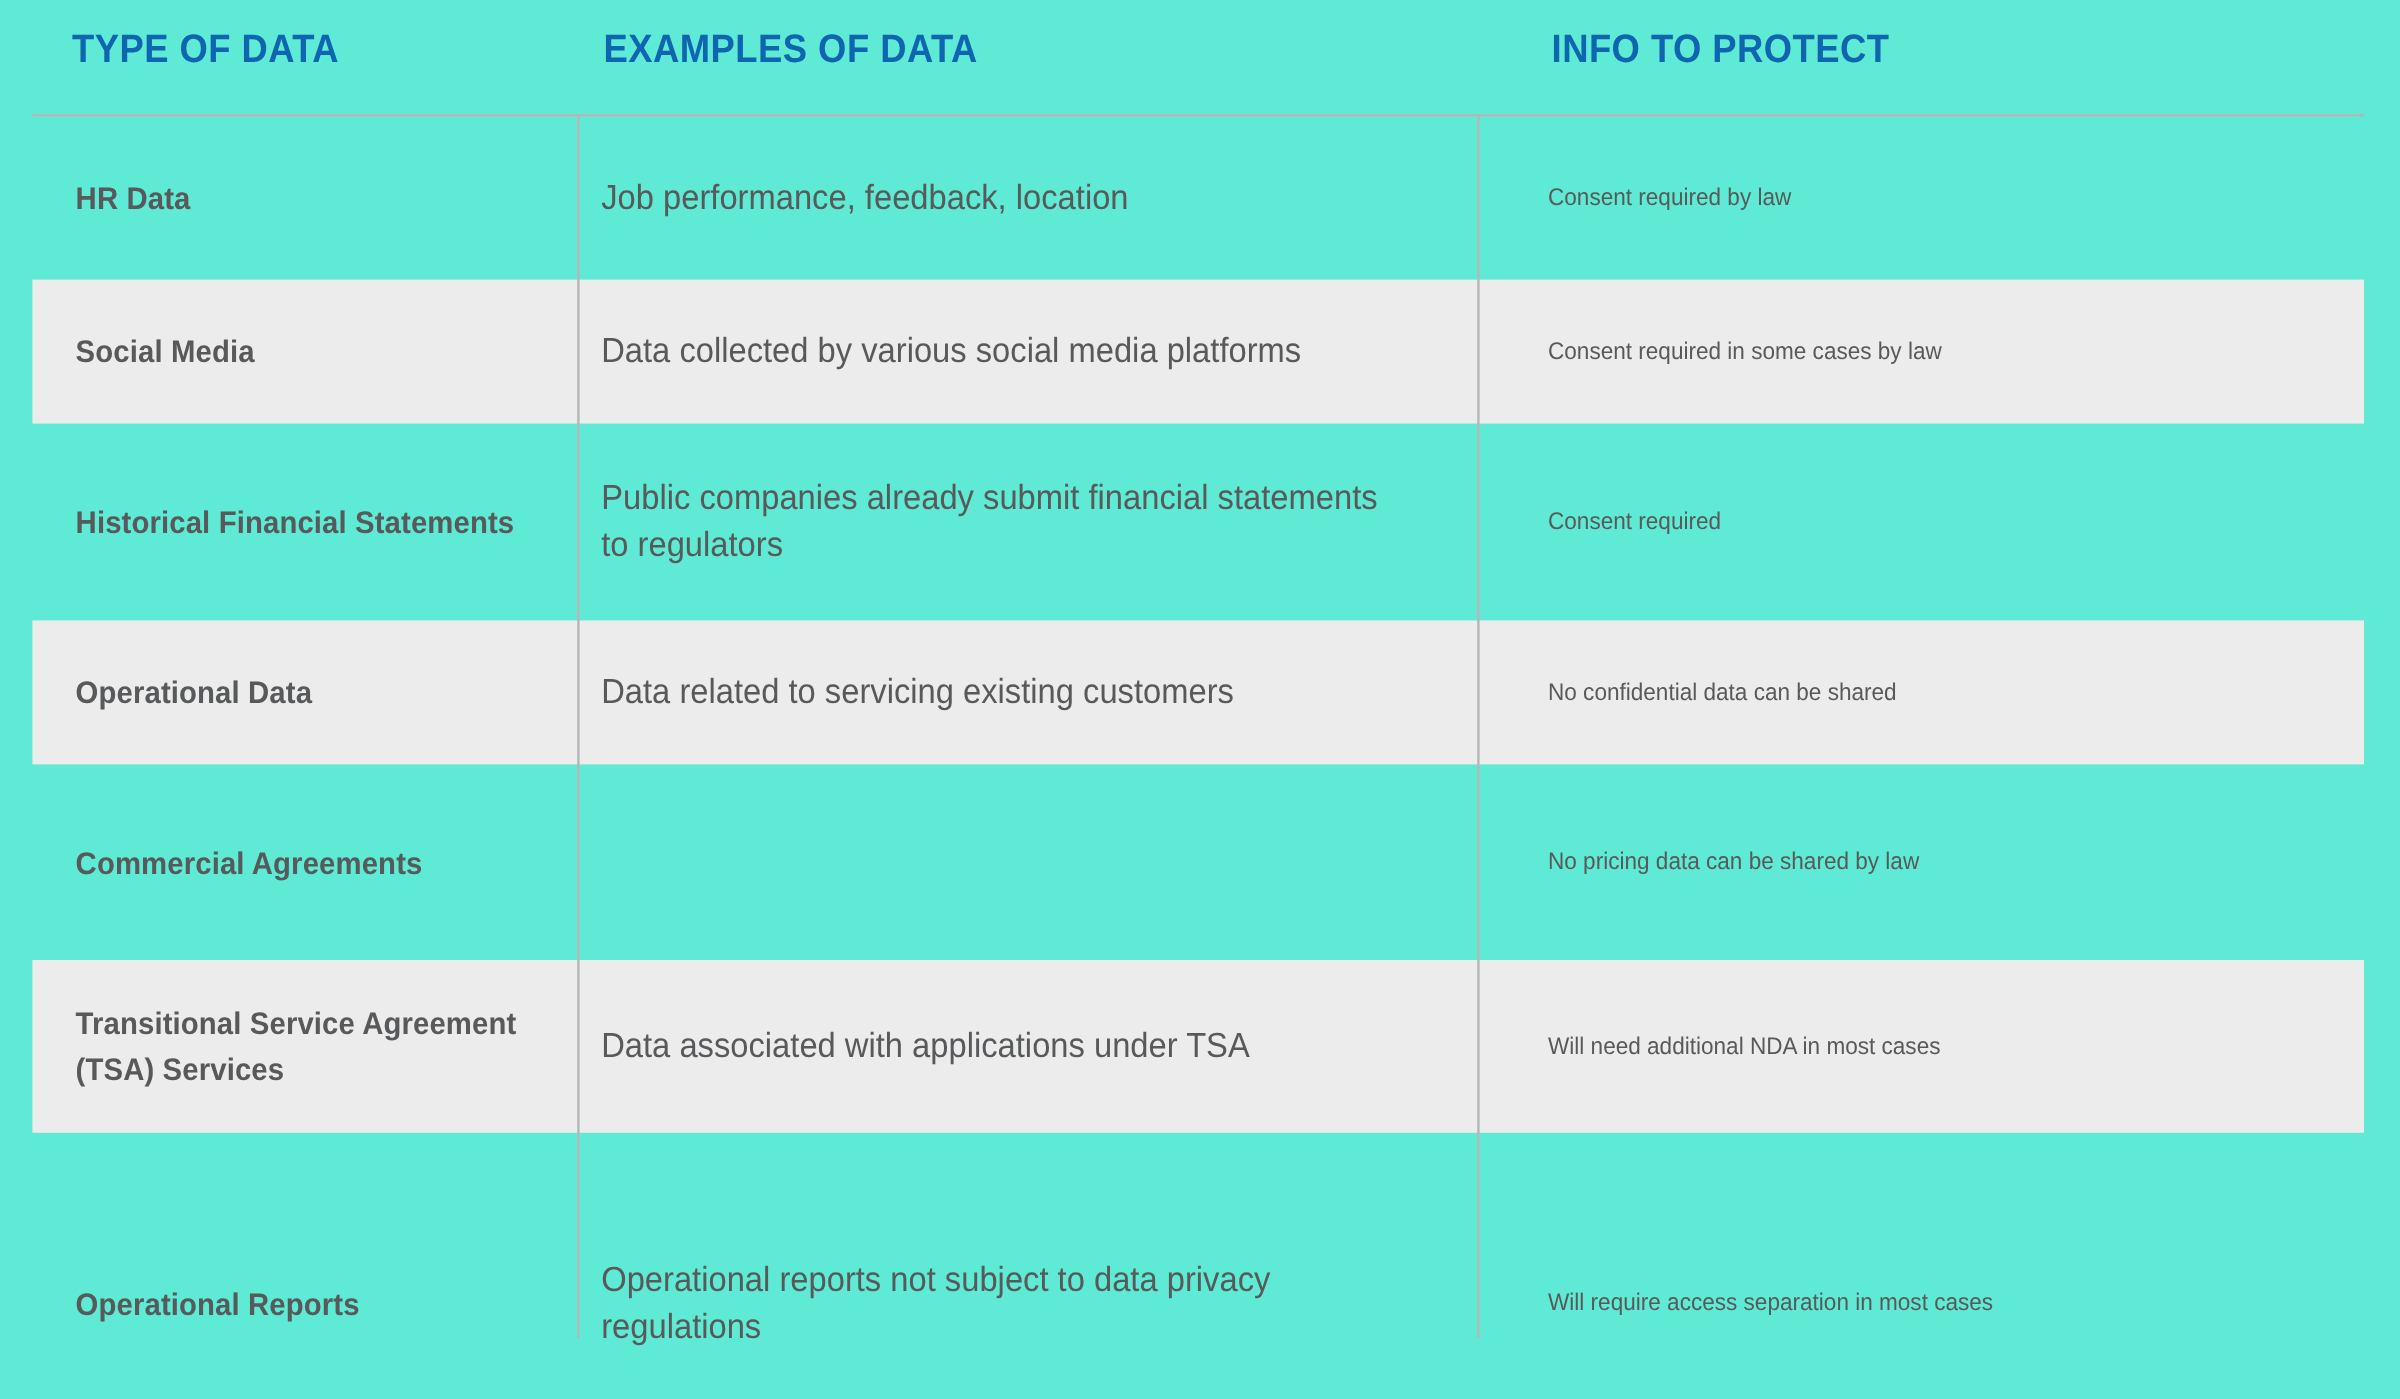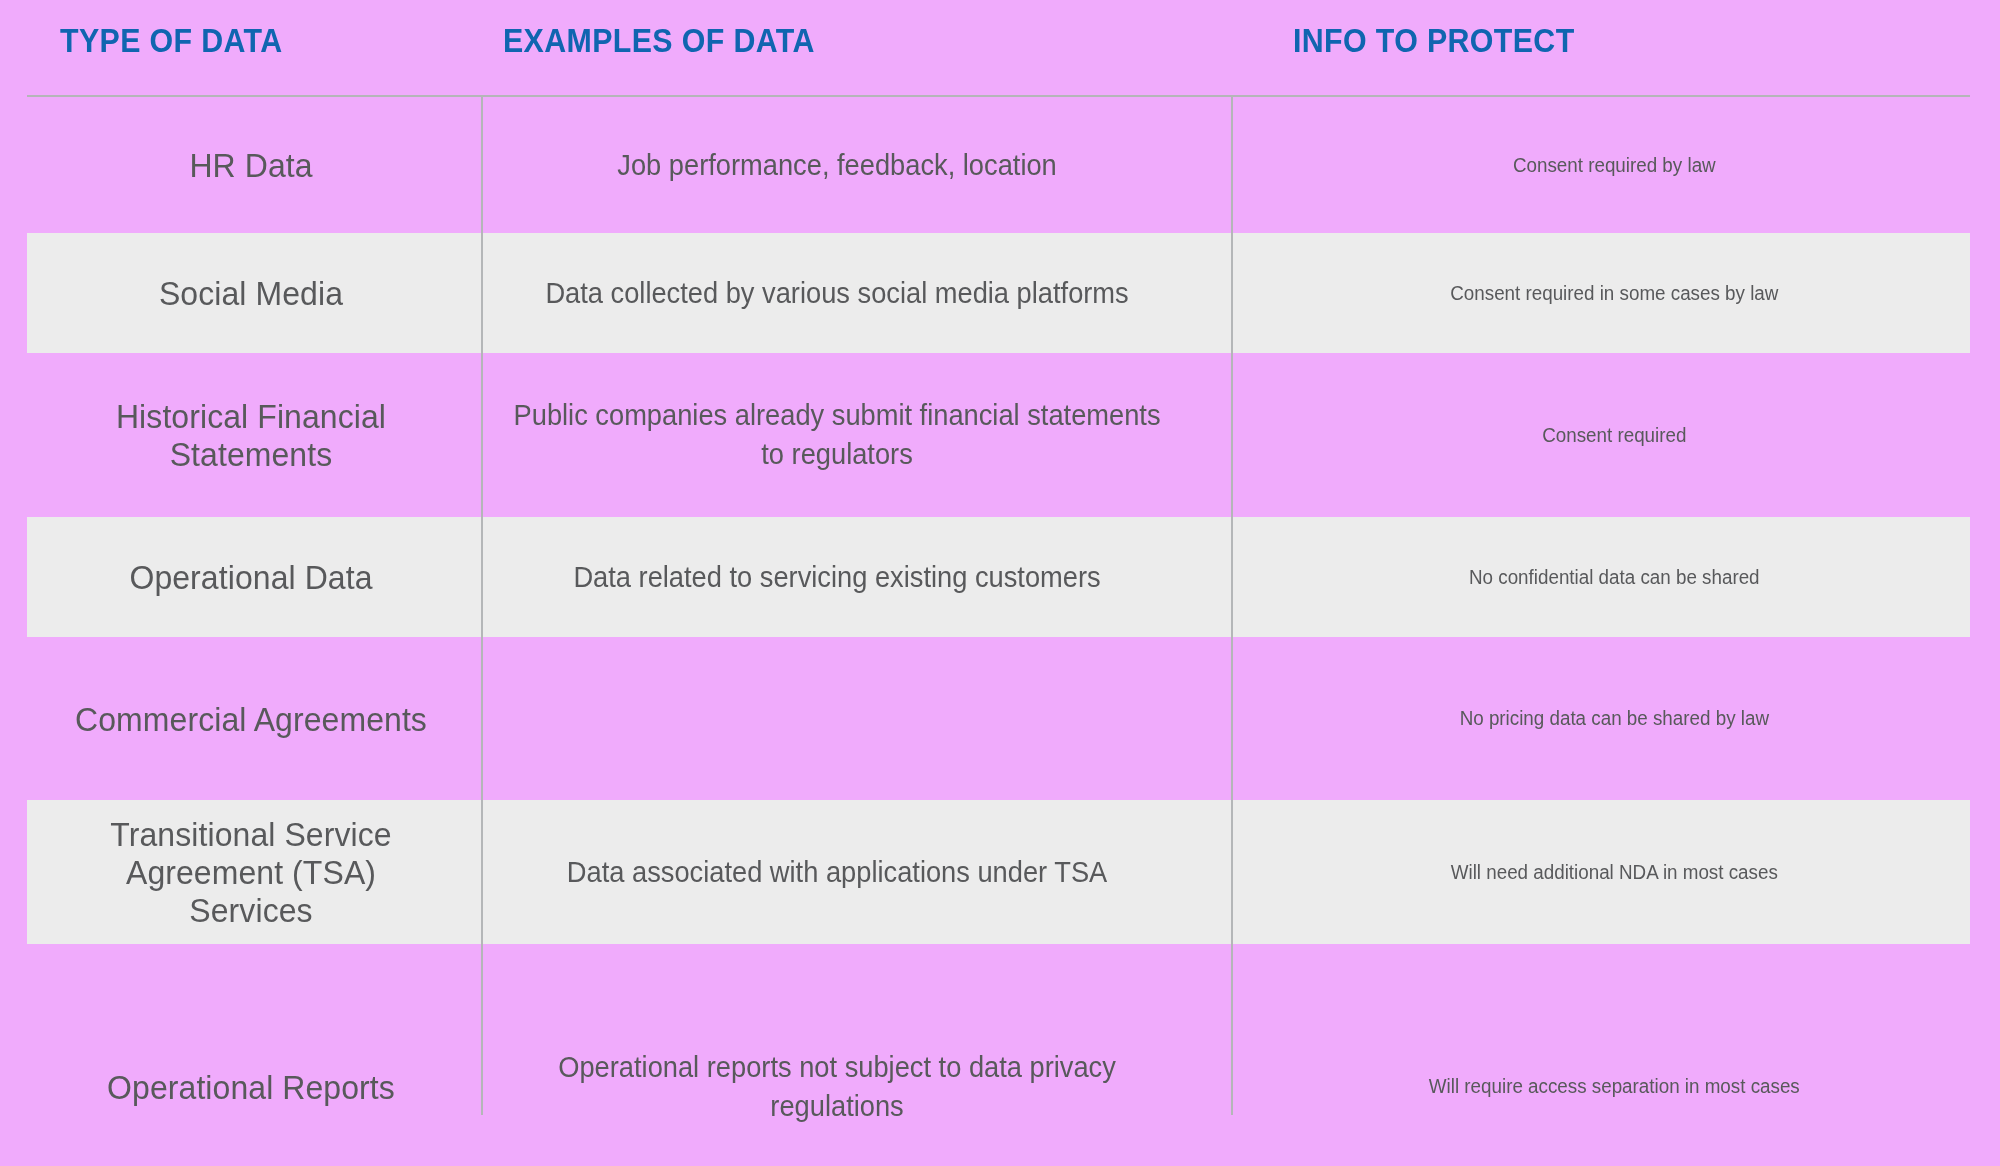--- a/index.html
+++ b/index.html
@@ -7,23 +7,22 @@
     padding: 0;
     background: #ffffff;
   }
   body {
     font-family: "Liberation Sans", "DejaVu Sans", sans-serif;
   }
   #canvas {
     position: relative;
     width: 2000px;
     height: 1166px;
-    background: #f0abfc;
+    background: #5eead4;
     overflow: hidden;
-    text-align: center;
   }
 
   
   .header-row {
     position: absolute;
     left: 0;
     top: 0;
     width: 2000px;
     height: 96px;
   }
@@ -89,22 +88,22 @@
   .cell .txt {
     display: block;
     transform: scaleX(0.94);
     transform-origin: left center;
     width: 106%;
   }
 
   .cell.c0 {
     left: 63px;
     width: 400px;
-    font-weight: normal;
-    font-size: 34px;
+    font-weight: bold;
+    font-size: 26px;
     line-height: 38px;
     letter-spacing: 0.1px;
   }
   .cell.c1 {
     left: 501px;
     width: 715px;
     font-weight: normal;
     font-size: 29px;
     line-height: 39px;
   }

